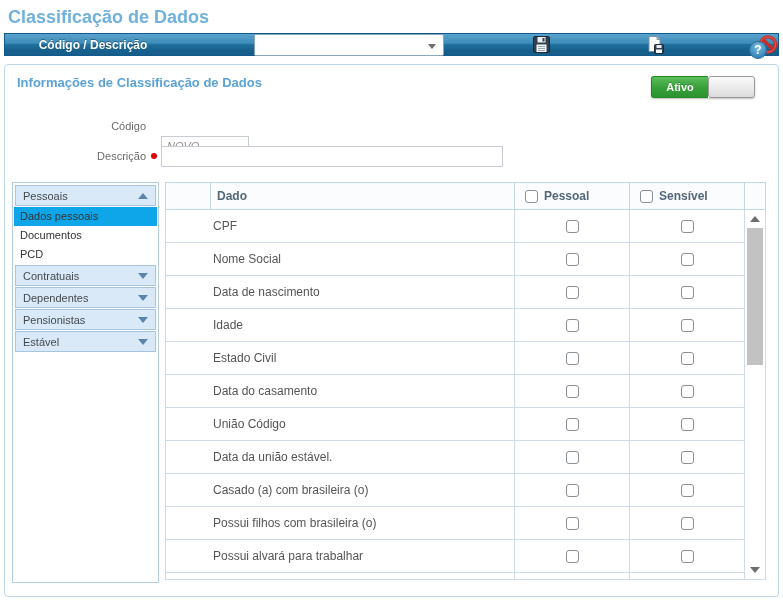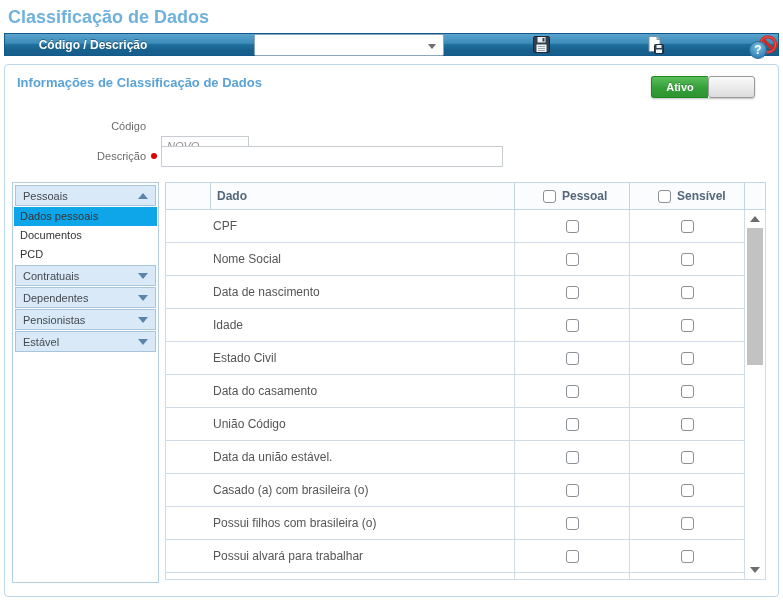--- a/index.html
+++ b/index.html
@@ -73,21 +73,21 @@
   .tree-item { height: 19px; line-height: 19px; padding-left: 6px; font-size: 11px;
     color: #333; cursor: pointer; }
   .tree-item.selected { background: #0ea5e9; }
 
   
   .table-wrap { flex: 1; margin-left: 6px; }
   table.grid { width: 600px; border-collapse: collapse; table-layout: fixed; }
   table.grid th { height: 27px; background: #fafcfe; border: 1px solid #c3d6e6;
     font-size: 12px; font-weight: bold; color: #54667a; text-align: left;
     padding-left: 6px; }
-  table.grid th.chk-col { padding-left: 28px; }
+  table.grid th.chk-col { padding-left: 10px; }
   table.grid td { height: 33px; border: 1px solid #cfdce8; font-size: 12px; color: #555;
     background: #fff; }
   td.c-dado { padding-left: 47px; }
   td.c-chk { text-align: center; }
   tr.partial td { height: 7px; }
   .cb { appearance: none; -webkit-appearance: none; width: 13px; height: 13px;
     border: 1px solid #8a9096; border-radius: 3px; background: #fff; margin: 0;
     vertical-align: middle; cursor: pointer; }
   th .cb { margin-right: 6px; }
 

